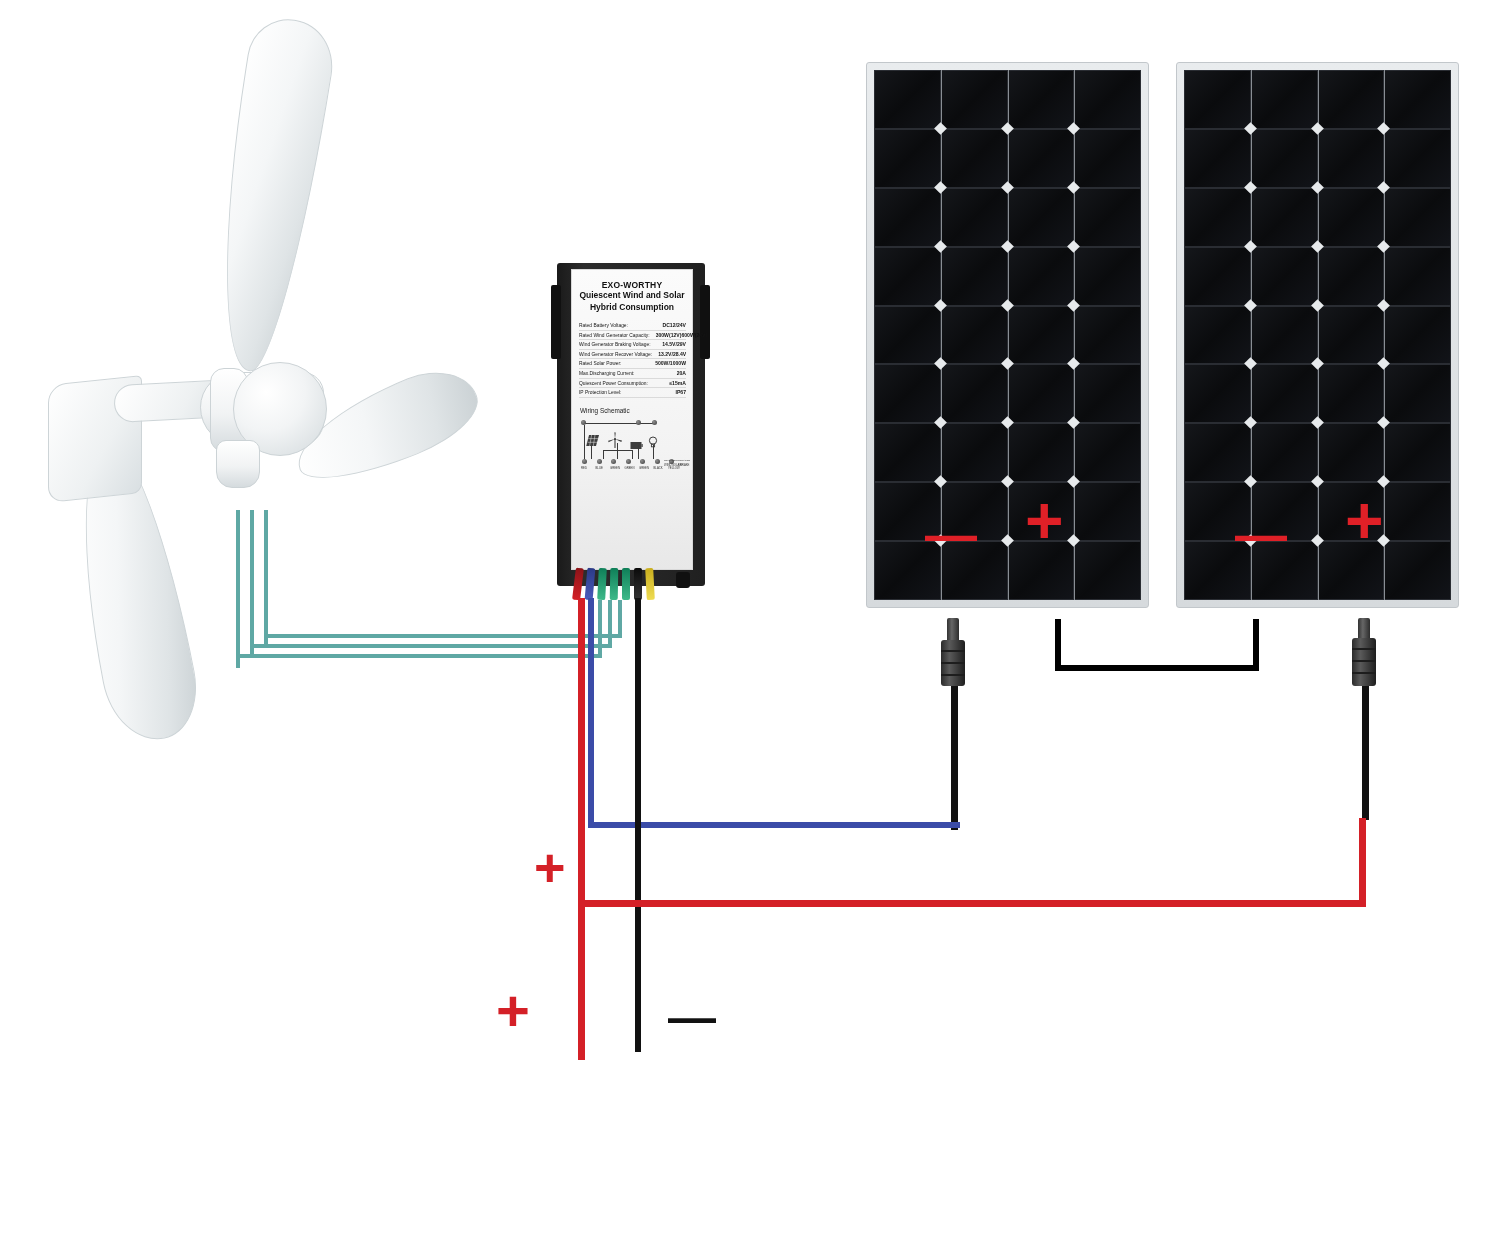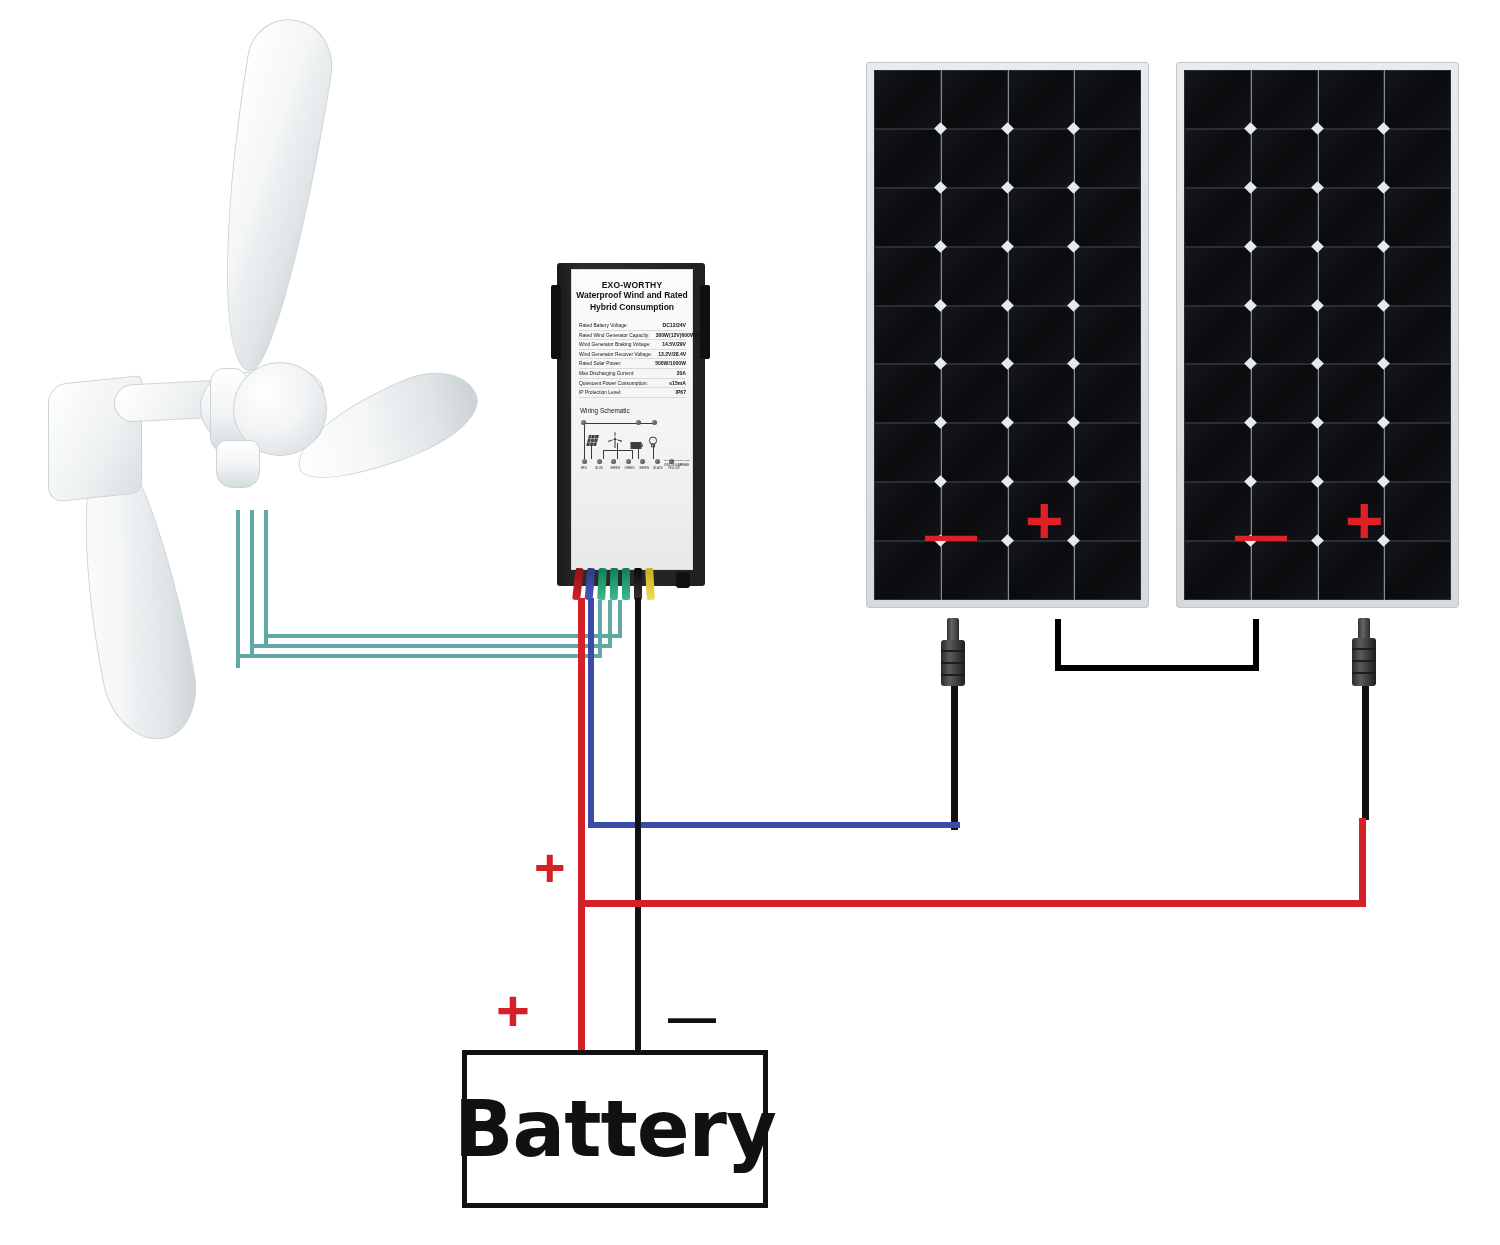--- a/index.html
+++ b/index.html
@@ -114,21 +114,21 @@
   <div class="w w-teal" style="left:598px;top:600px;width:4px;height:58px;"></div>
   <div class="w w-teal" style="left:608px;top:600px;width:4px;height:48px;"></div>
   <div class="w w-teal" style="left:618px;top:600px;width:4px;height:38px;"></div>
 
   <div class="ctrl-body"></div>
   <div class="ctrl-lugs" style="left:551px;top:285px;width:10px;height:74px;border-radius:2px;"></div>
   <div class="ctrl-lugs" style="left:700px;top:285px;width:10px;height:74px;border-radius:2px;"></div>
 
   <div class="ctrl-face">
     <div class="ctrl-brand">EXO-WORTHY</div>
-    <div class="ctrl-sub">Waterproof Wind and Rated</div>
+    <div class="ctrl-sub">Quiescent Wind and Solar</div>
     <div class="ctrl-sub">Hybrid Consumption</div>
 
     <div class="spec" id="spec-table">
         <div class="spec-row">
           <span class="spec-k">Rated Battery Voltage:</span>
           <span class="spec-v">DC12/24V</span>
         </div>
         <div class="spec-row">
           <span class="spec-k">Rated Wind Generator Capacity:</span>
           <span class="spec-v">300W(12V)600W(24V)</span>
@@ -423,17 +423,14 @@
   <div class="w w-black" style="left:635px;top:904px;width:6px;height:148px;"></div>
 
   <div class="w w-red" style="left:578px;top:598px;width:7px;height:462px;"></div>
   <div class="w w-red" style="left:578px;top:900px;width:788px;height:7px;"></div>
   <div class="w w-red" style="left:1359px;top:818px;width:7px;height:88px;"></div>
 
   <div class="sym" style="left:534px;top:840px;font-size:54px;color:#d42027;">+</div>
   <div class="sym" style="left:496px;top:982px;font-size:58px;color:#d42027;">+</div>
   <div class="sym" style="left:668px;top:994px;font-size:48px;color:#111;">—</div>
 
-  <div class="battery" style="left:462px;top:1050px;width:306px;height:158px;">
-    <span>Battery</span>
-  </div>
 
 </div>
 
 </body></html>

